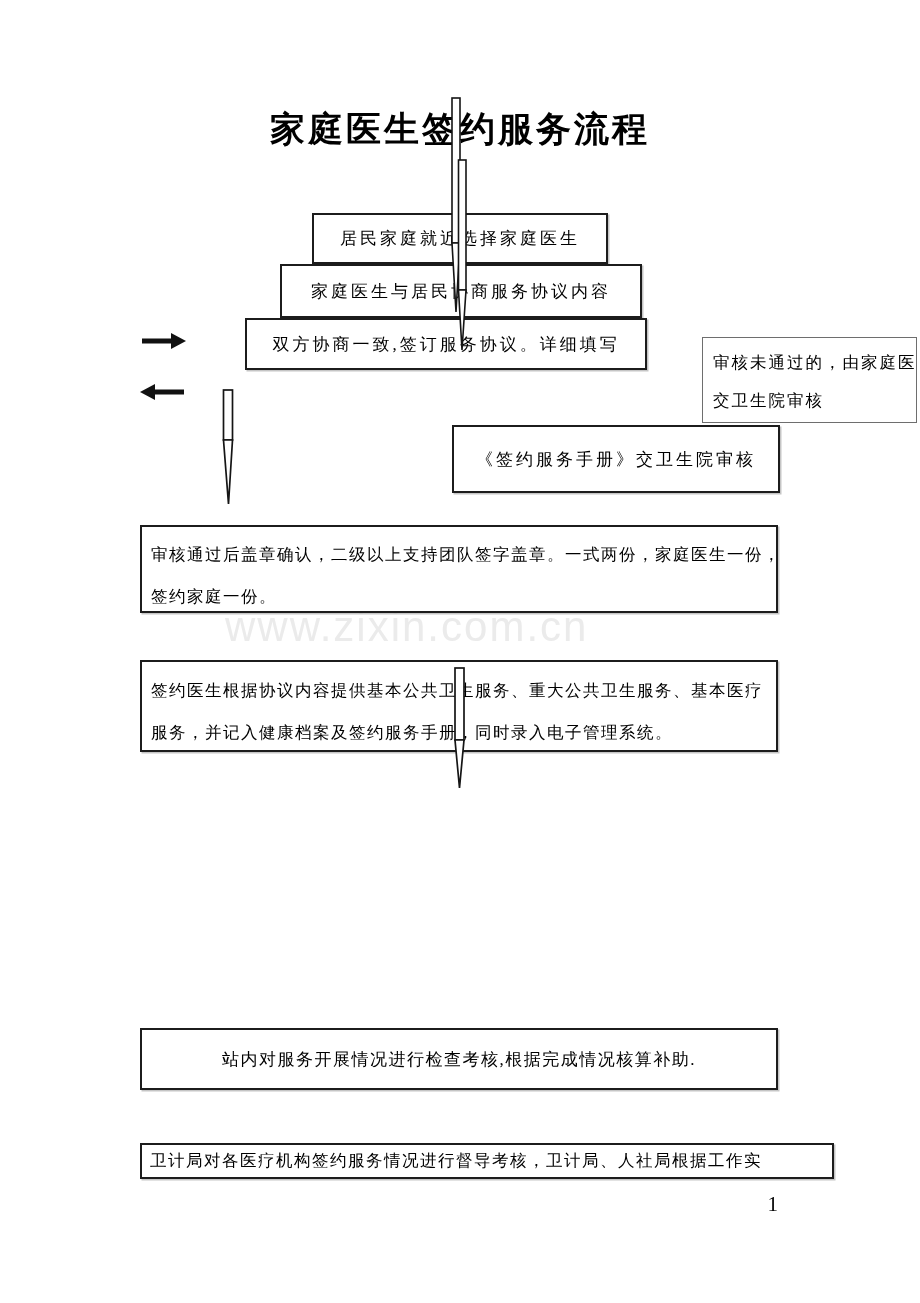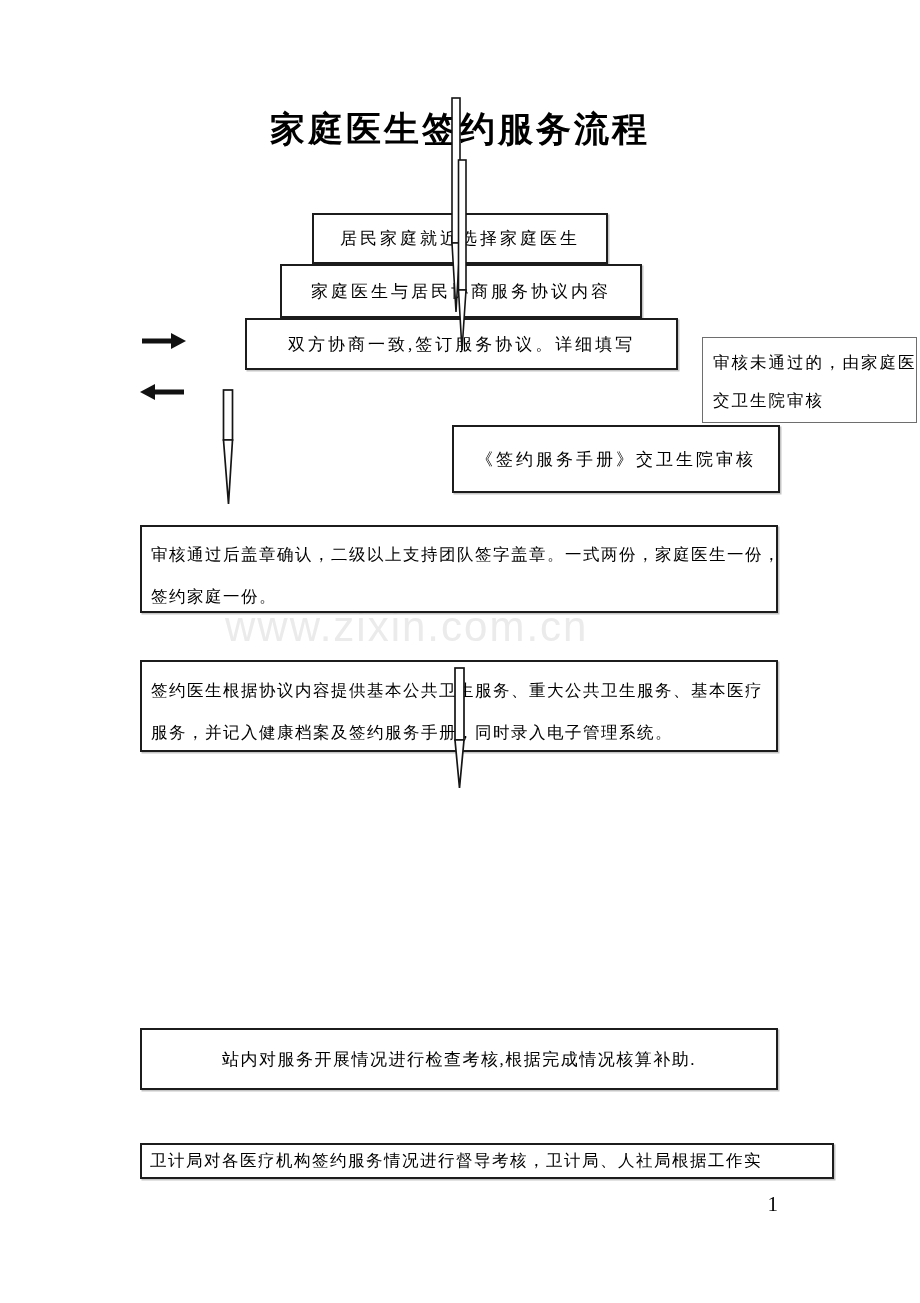--- a/index.html
+++ b/index.html
@@ -30,21 +30,21 @@
     letter-spacing:3px;
     z-index:3;
     box-shadow:1.5px 1.5px 0 rgba(150,150,150,.55);
   }
   .fbox.center{
     display:flex;align-items:center;justify-content:center;
   }
   .fbox .line{white-space:nowrap;}
   #box-select      {left:312px;top:213px;width:296px;height:51px;}
   #box-negotiate   {left:280px;top:264px;width:362px;height:54px;}
-  #box-agree       {left:245px;top:318px;width:433px;height:52px;}
+  #box-agree       {left:245px;top:318px;width:402px;height:52px;}
   #box-review-fail {left:702px;top:337px;width:215px;height:86px;
                     border:1.5px solid #6e6e6e;box-shadow:none;
                     padding:6px 10px 0 10px;font-size:16.5px;letter-spacing:2px;}
   #box-review-fail .line{line-height:38px;}
   #box-handbook    {left:452px;top:425px;width:328px;height:68px;}
   #box-approve     {left:140px;top:525px;width:638px;height:88px;
                     padding:7px 9px 0 9px;font-size:16.5px;letter-spacing:1.5px;}
   #box-approve .line{line-height:42px;}
   #box-provide     {left:140px;top:660px;width:638px;height:92px;
                     padding:8px 9px 0 9px;font-size:16.5px;letter-spacing:1.5px;}

